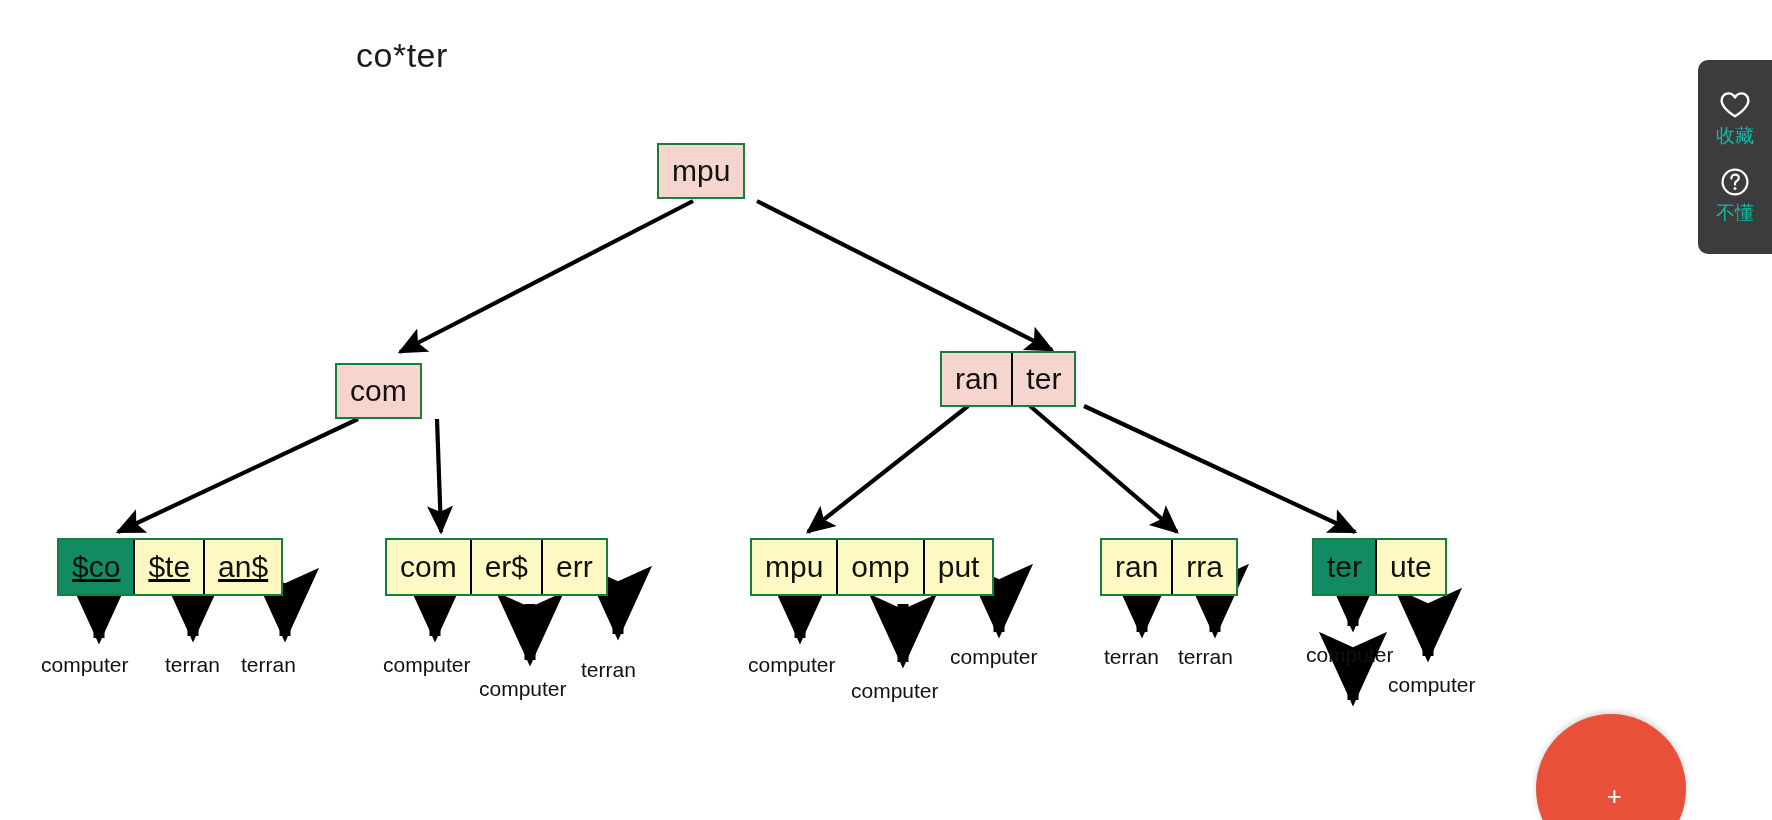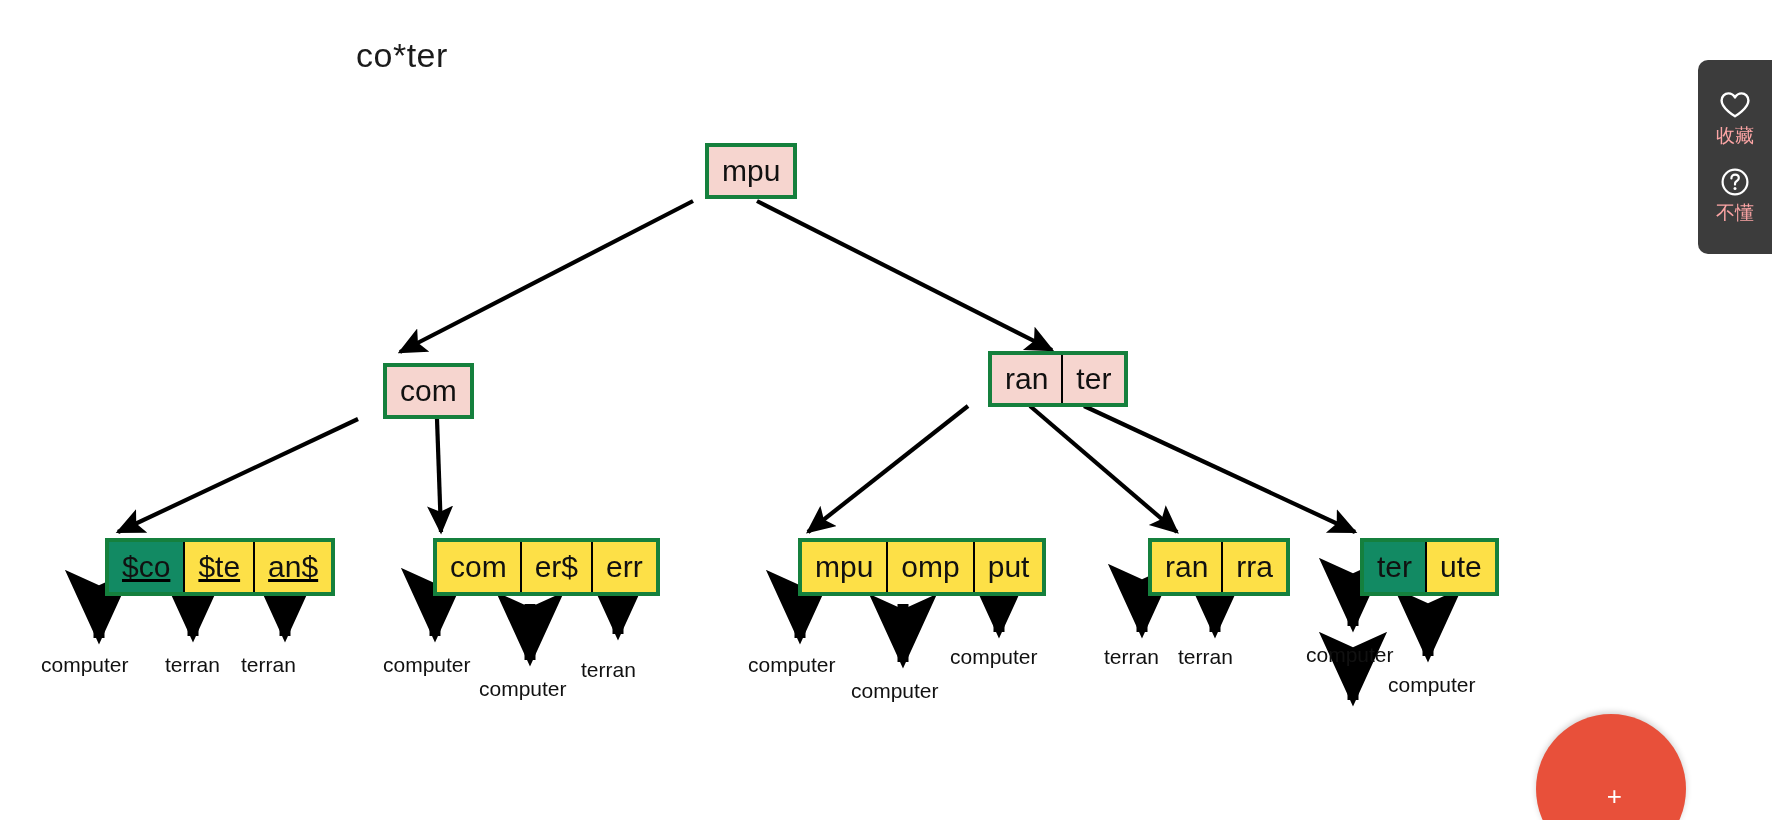--- a/index.html
+++ b/index.html
@@ -30,43 +30,42 @@
     position: absolute;
     left: 0; top: 0;
     width: 1772px; height: 820px;
     pointer-events: none;
   }
 
   
   .node {
     position: absolute;
     display: flex;
-    border: 4px solid #15803d;
+    border: 2px solid #15803d;
     background: #f6d5cf;
     height: 56px;
     z-index: 3;
-    margin-left: 48px;
   }
   .node .cell {
     display: flex;
     align-items: center;
     justify-content: center;
     font-size: 30px;
     color: #111111;
     padding: 0 13px;
     border-right: 2px solid #000000;
     white-space: nowrap;
   }
   .node .cell:last-child { border-right: none; }
 
   .node.internal { background: #f6d5cf; }
   .node.internal .cell { background: #f6d5cf; }
 
   .node.leaf { height: 58px; }
-  .cell.red   { background: #fde047; }
+  .cell.red   { background: #fef9c3; }
   .cell.green { background: #128a63; }
 
   
   .word-label {
     position: absolute;
     font-size: 21px;
     color: #111111;
     white-space: nowrap;
     z-index: 3;
   }
@@ -88,21 +87,21 @@
     align-items: center;
     gap: 6px;
     padding: 8px 0 14px 0;
     cursor: pointer;
   }
   .side-item .glyph {
     width: 34px; height: 30px;
     display: flex; align-items: center; justify-content: center;
   }
   .side-item .side-label {
-    color: #fca5a5;
+    color: #14b8a6;
     font-size: 19px;
     line-height: 1;
     white-space: nowrap;
   }
 
   
   #fab {
     position: absolute;
     right: 86px; bottom: -44px;
     width: 150px; height: 150px;

